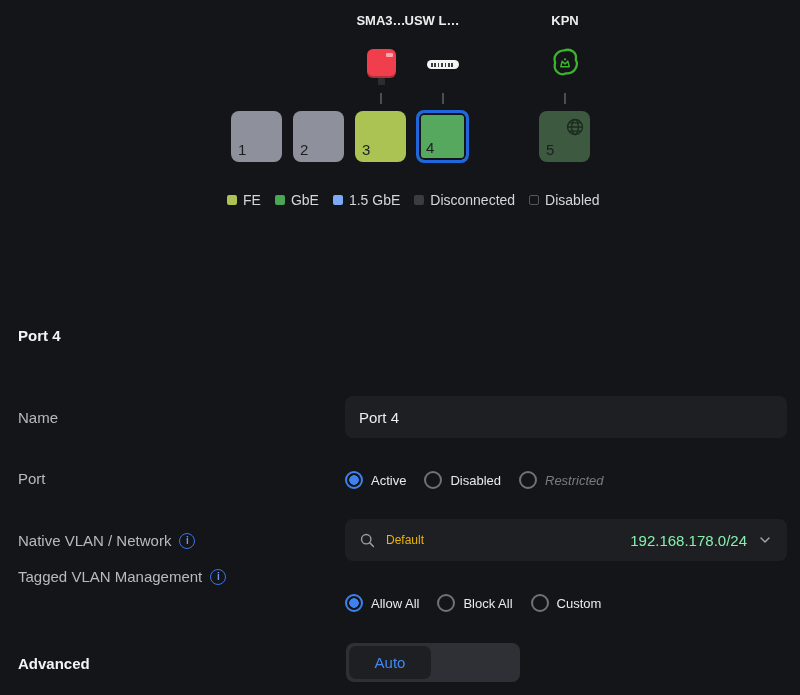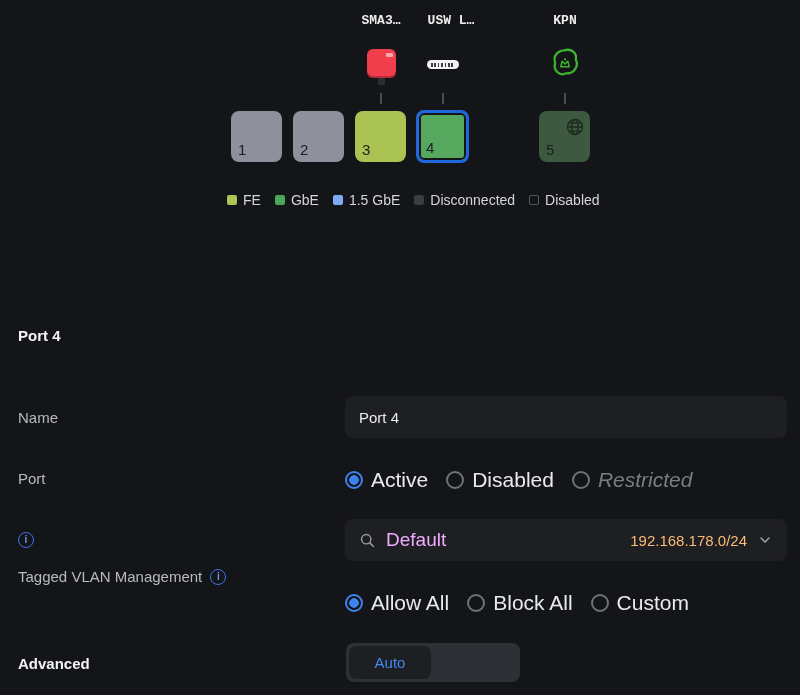--- a/index.html
+++ b/index.html
@@ -7,21 +7,21 @@
   body {
     background:#141518;
     font-family:"Liberation Sans","DejaVu Sans",sans-serif;
     color:#ededee;
     position:relative;
     overflow:hidden;
   }
   .abs { position:absolute; }
 
   
-  .dev-label { top:13px; font-size:13px; font-weight:600; color:#eceded; transform:translateX(-50%); white-space:nowrap;font-family:Liberation Mono, monospace; }
+  .dev-label { top:13px; font-size:13px; font-weight:600; color:#eceded; transform:translateX(-50%); white-space:nowrap; }
 
   .sma-icon { width:29px; height:29px; left:367px; top:49px; background:#f03e4c; border-radius:6px; box-shadow:inset 0 -2px 0 rgba(0,0,0,.25); }
   .sma-screen { position:absolute; right:3px; top:4px; width:7px; height:4px; background:rgba(255,255,255,.55); border-radius:1px; }
   .sma-stub { position:absolute; left:11px; bottom:-7px; width:7px; height:7px; background:#2b2c30; border-radius:1px; }
 
   .usw-icon { left:427px; top:60px; width:32px; height:9px; background:#f4f4f5; border-radius:4.5px; padding:2.5px 4px; }
   .usw-dots { width:100%; height:100%; background:repeating-linear-gradient(90deg,#3a3b3f 0 1.6px,transparent 1.6px 3.4px); }
 
   .kpn-icon { left:550px; top:47px; width:30px; height:33px; }
 
@@ -44,43 +44,43 @@
 
   .info-icon { width:16px; height:16px; border:1.5px solid #3c74e6; border-radius:50%;
     display:flex; align-items:center; justify-content:center;
     color:#6b98f0; font-size:10px; font-weight:700; font-style:normal; line-height:1; }
 
   .field-box { left:345px; width:442px; height:42px; background:#1e1f23; border-radius:8px; display:flex; align-items:center; }
   input.text { width:100%; height:100%; background:transparent; border:none; outline:none;
     color:#eceded; font-size:15px; padding:0 14px; font-family:inherit; }
 
   .select-inner { width:100%; display:flex; align-items:center; padding:0 14px; gap:10px; }
-  .select-value { font-size:19px; color:#f0abfc; flex:0 0 auto; }
-  .select-detail { margin-left:auto; font-size:15px; color:#fdba74; }
+  .select-value { font-size:12px; color:#eab308; flex:0 0 auto; }
+  .select-detail { margin-left:auto; font-size:15px; color:#86efac; }
 
   .radio-row { display:flex; align-items:center; gap:18px; height:20px; }
-  .radio { display:flex; align-items:center; gap:8px; cursor:pointer; font-size:21px; color:#e9eaeb; }
+  .radio { display:flex; align-items:center; gap:8px; cursor:pointer; font-size:13px; color:#e9eaeb; }
   .rb { width:18px; height:18px; border-radius:50%; border:2px solid #6f7277; flex:0 0 auto; }
   .rb.checked { border-color:#3e82ef; background:radial-gradient(circle,#3e82ef 0 4.5px,transparent 5px); }
   .radio.dim { color:#797c82;font-style:italic; }
 
   .seg { left:346px; top:643px; width:174px; height:39px; background:#2e3036; border-radius:8px;
     display:flex; align-items:center; padding:3px; }
   .seg-btn { height:33px; border-radius:7px; display:flex; align-items:center; justify-content:center;
     font-size:15px; cursor:pointer; }
   .seg-btn.on { width:82px; background:#1d1f23; color:#4487f0; }
   .seg-btn.off { flex:1; color:#b5b8bc; }
 
   svg { display:block; }
 </style>
 </head>
 <body>
 
 <div class="abs dev-label" style="left:381px">SMA3…</div>
-<div class="abs dev-label" style="left:451px">USW L…</div>
+<div class="abs dev-label" style="left:432px">USW L…</div>
 <div class="abs dev-label" style="left:565px">KPN</div>
 
 <div class="abs sma-icon">
   <div class="sma-screen"></div>
   <div class="sma-stub"></div>
 </div>
 
 <div class="abs usw-icon">
   <div class="usw-dots"></div>
 </div>
@@ -162,20 +162,21 @@
     <span class="rb"></span>
     <span>Disabled</span>
   </label>
   <label class="radio dim">
     <span class="rb"></span>
     <span>Restricted</span>
   </label>
 </div>
 
 <div class="abs row-label" style="top:532px">
+  <span>Native VLAN / Network</span>
   <span class="info-icon">i</span>
 </div>
 <div class="abs field-box" style="top:519px">
   <div class="select-inner">
     <span>
       <svg viewBox="0 0 20 20" width="17" height="17">
         <circle cx="8.5" cy="8.5" r="5.5" fill="none" stroke="#9b9da1" stroke-width="1.7"></circle>
         <line x1="12.8" y1="12.8" x2="17" y2="17" stroke="#9b9da1" stroke-width="1.7" stroke-linecap="round"></line>
       </svg>
     </span>

